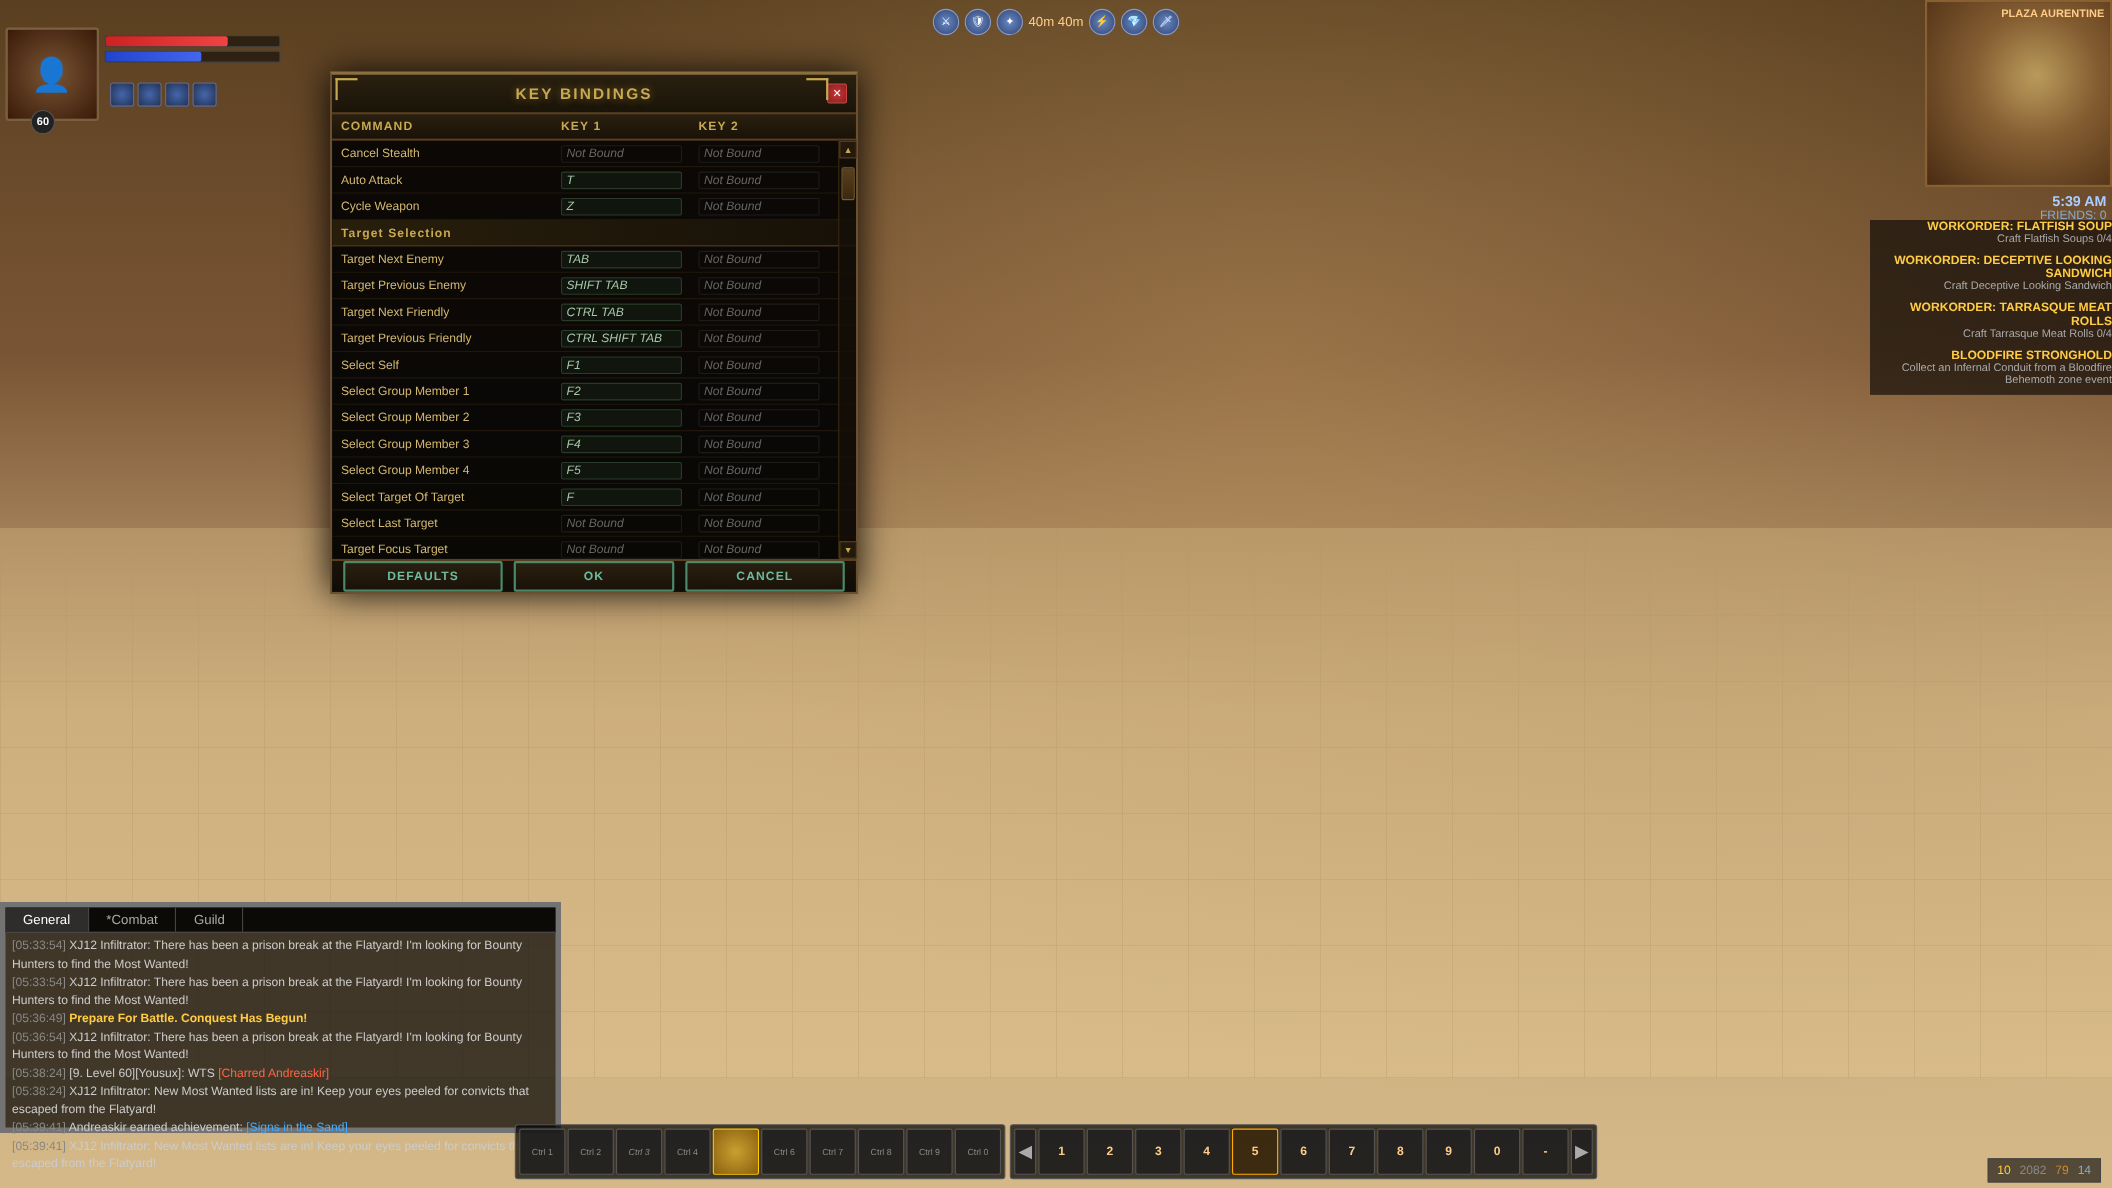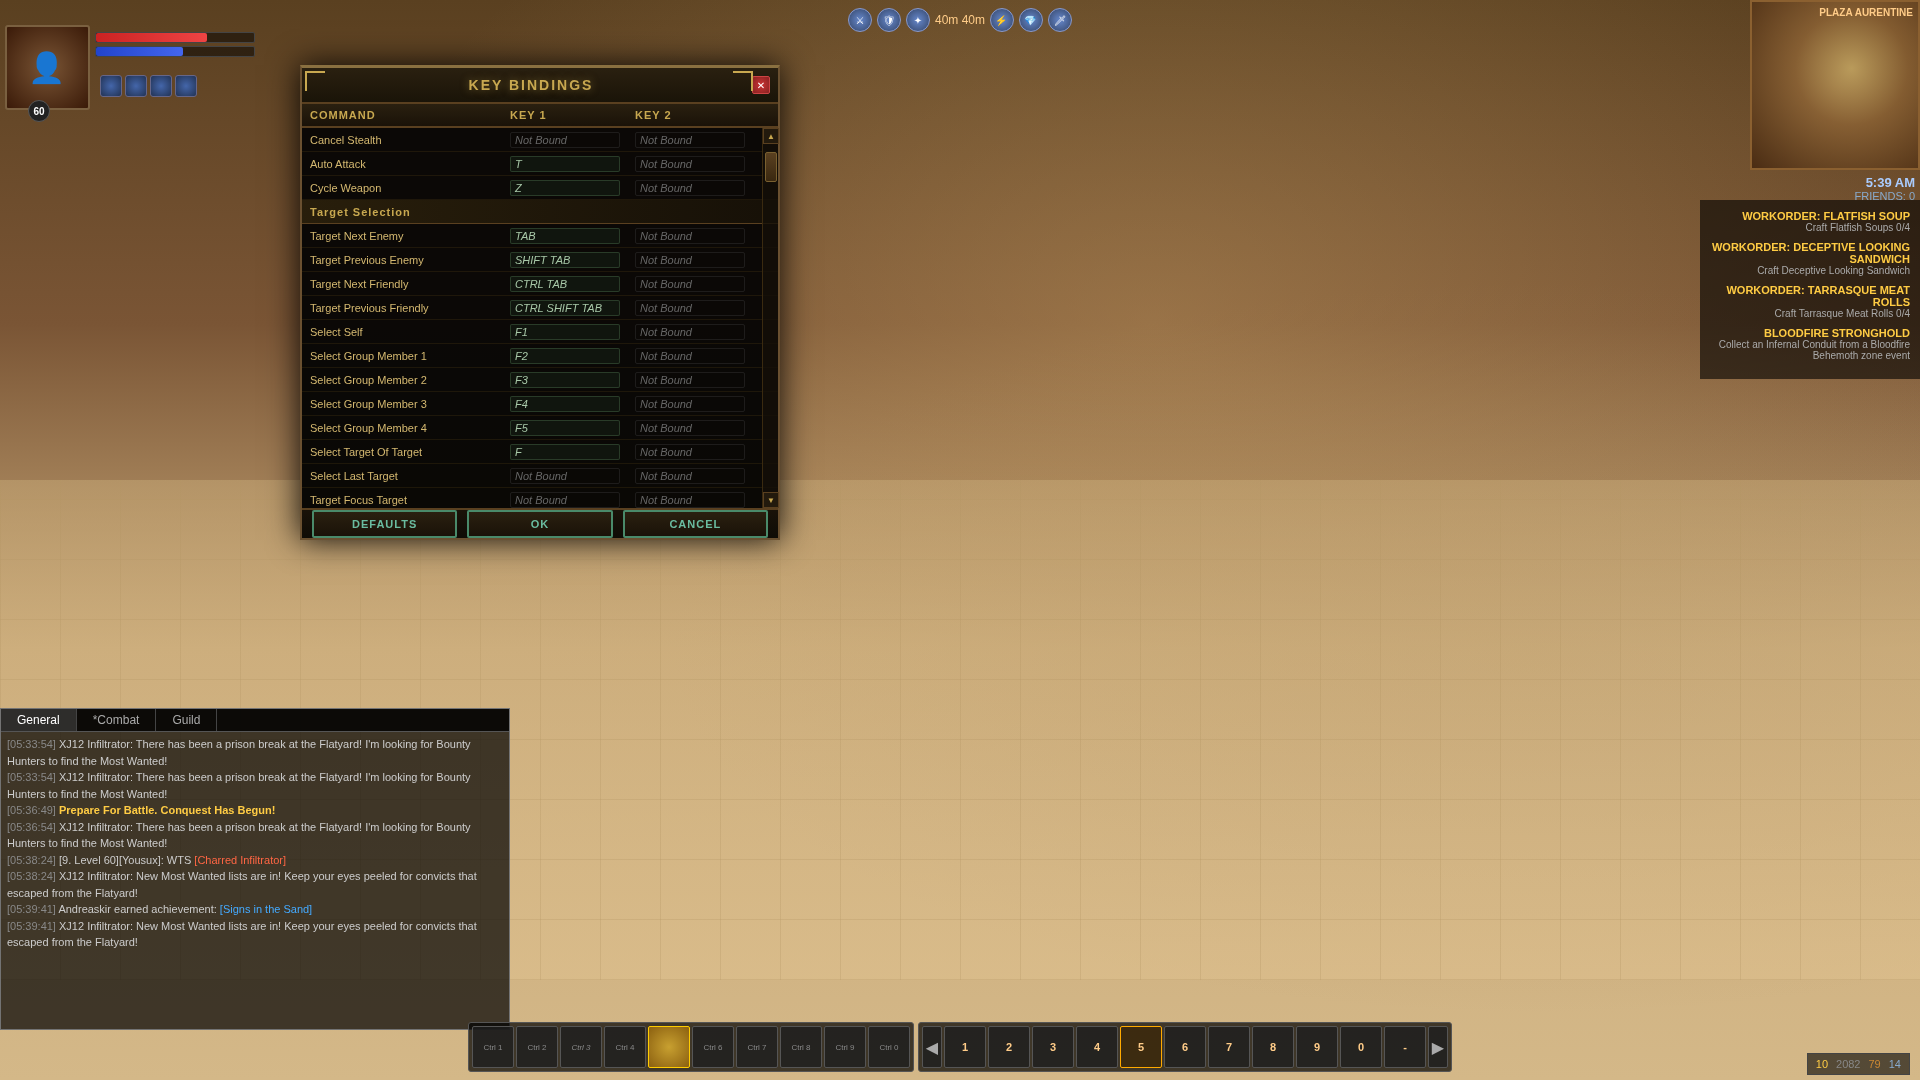--- a/index.html
+++ b/index.html
@@ -41,23 +41,23 @@
         repeating-linear-gradient(90deg, rgba(180,150,100,0.3) 0px, rgba(180,150,100,0.3) 1px, transparent 1px, transparent 60px),
         linear-gradient(180deg, rgba(200,170,120,0.5) 0%, rgba(220,190,140,0.7) 100%);
     }
 
     
     .chat-panel {
       position: absolute;
       bottom: 50px;
       left: 0;
       width: 510px;
-      height: 322px;
+      height: 210px;
       background: rgba(0,0,0,0.7);
-      border: 1px solid #737373;
+      border: 5px solid #737373;
       margin-top: 28px;
     }
 
     .chat-tabs {
       display: flex;
       background: rgba(0,0,0,0.8);
       border-bottom: 1px solid #555;
     }
 
     .chat-tab {
@@ -87,21 +87,21 @@
     .chat-msg .item-link { color: #ff6644; }
     .chat-msg .achievement { color: #44aaff; }
 
     
     .quest-panel {
       position: absolute;
       top: 200px;
       right: 0;
       width: 220px;
       background: rgba(0,0,0,0.6);
-      padding: 10px;
+      padding: 0;
     }
 
     .quest-item {
       margin-bottom: 8px;
     }
 
     .quest-title {
       color: #ffcc44;
       font-size: 11px;
       font-weight: bold;
@@ -482,21 +482,21 @@
   <div class="chat-tabs">
     <div class="chat-tab active">General</div>
     <div class="chat-tab">*Combat</div>
     <div class="chat-tab">Guild</div>
   </div>
   <div class="chat-messages">
     <div class="chat-msg"><span class="timestamp">[05:33:54]</span> <span style="color:#ccc;">XJ12 Infiltrator: There has been a prison break at the Flatyard! I'm looking for Bounty Hunters to find the Most Wanted!</span></div>
     <div class="chat-msg"><span class="timestamp">[05:33:54]</span> <span style="color:#ccc;">XJ12 Infiltrator: There has been a prison break at the Flatyard! I'm looking for Bounty Hunters to find the Most Wanted!</span></div>
     <div class="chat-msg"><span class="timestamp">[05:36:49]</span> <span class="highlight">Prepare For Battle.  Conquest Has Begun!</span></div>
     <div class="chat-msg"><span class="timestamp">[05:36:54]</span> <span style="color:#ccc;">XJ12 Infiltrator: There has been a prison break at the Flatyard! I'm looking for Bounty Hunters to find the Most Wanted!</span></div>
-    <div class="chat-msg"><span class="timestamp">[05:38:24]</span> <span style="color:#ccc;">[9. Level 60][Yousux]: WTS </span><span class="item-link">[Charred Infiltrator]</span></div>
+    <div class="chat-msg"><span class="timestamp">[05:38:24]</span> <span style="color:#ccc;">[9. Level 60][Yousux]: WTS </span><span class="item-link">[Charred Andreaskir]</span></div>
     <div class="chat-msg"><span class="timestamp">[05:38:24]</span> <span style="color:#ccc;">XJ12 Infiltrator: New Most Wanted lists are in! Keep your eyes peeled for convicts that escaped from the Flatyard!</span></div>
     <div class="chat-msg"><span class="timestamp">[05:39:41]</span> <span style="color:#ccc;">Andreaskir earned achievement: </span><span class="achievement">[Signs in the Sand]</span></div>
     <div class="chat-msg"><span class="timestamp">[05:39:41]</span> <span style="color:#ccc;">XJ12 Infiltrator: New Most Wanted lists are in! Keep your eyes peeled for convicts that escaped from the Flatyard!</span></div>
     <div class="chat-msg"> </div>
   </div>
 </div>
 
 <div class="action-bar-container">
 
   <div class="action-bar">

